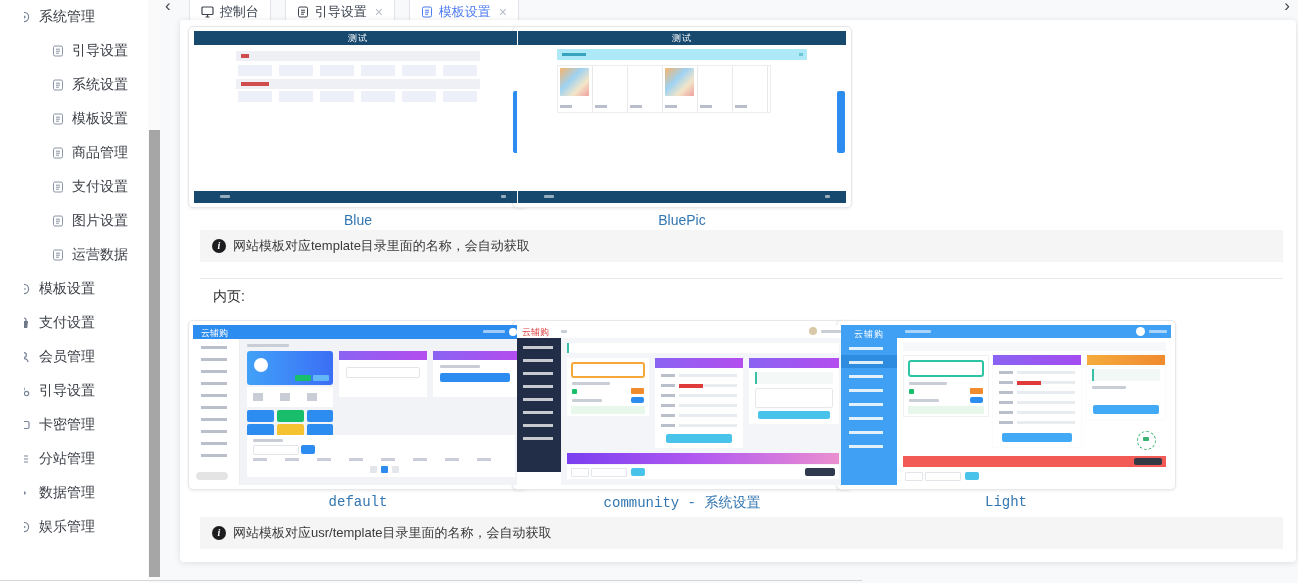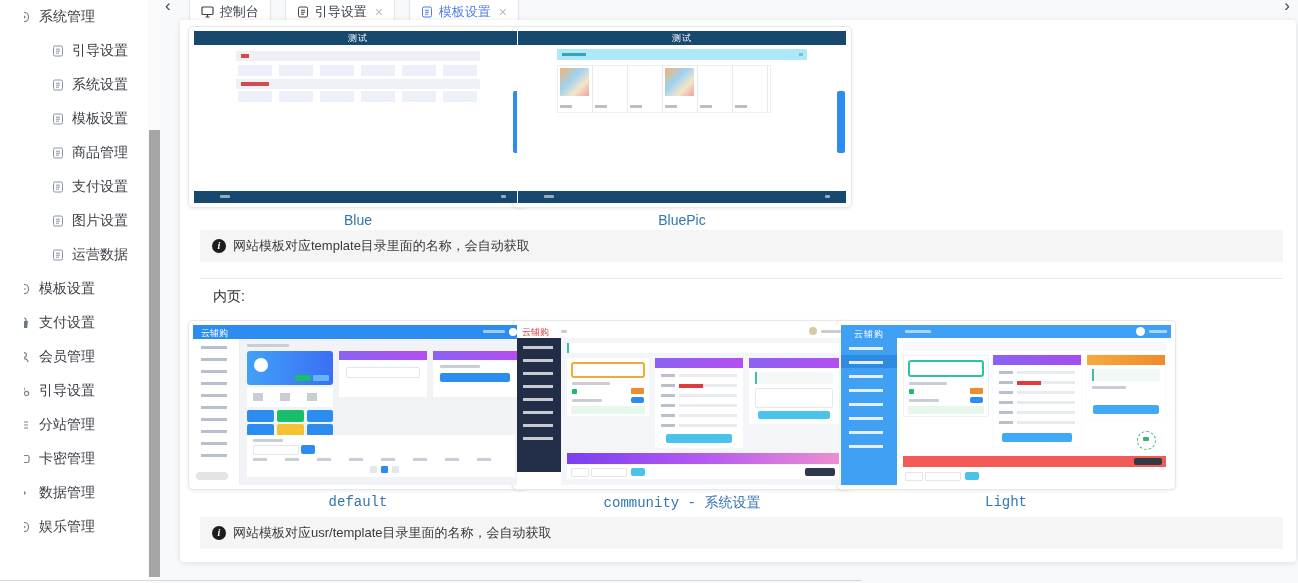--- a/index.html
+++ b/index.html
@@ -145,29 +145,29 @@
   </div>
   <div class="sitem">
     <svg class="gicon" width="14" height="14" viewBox="0 0 14 14">
         <circle cx="5" cy="5" r="2.2" fill="none" stroke="#7a8699" stroke-width="1.2"></circle>
         <circle cx="9.5" cy="9.5" r="2.2" fill="none" stroke="#7a8699" stroke-width="1.2"></circle>
       </svg>
     <span class="txt">引导设置</span>
   </div>
   <div class="sitem">
     <svg class="gicon" width="14" height="14" viewBox="0 0 14 14">
+        <rect x="2" y="3.5" width="10" height="7" rx="1.5" fill="none" stroke="#7a8699" stroke-width="1.2"></rect>
+      </svg>
+    <span class="txt">卡密管理</span>
+  </div>
+  <div class="sitem">
+    <svg class="gicon" width="14" height="14" viewBox="0 0 14 14">
         <path d="M3 4h8M3 7h8M3 10h8" stroke="#7a8699" stroke-width="1.2"></path>
       </svg>
     <span class="txt">分站管理</span>
-  </div>
-  <div class="sitem">
-    <svg class="gicon" width="14" height="14" viewBox="0 0 14 14">
-        <rect x="2" y="3.5" width="10" height="7" rx="1.5" fill="none" stroke="#7a8699" stroke-width="1.2"></rect>
-      </svg>
-    <span class="txt">卡密管理</span>
   </div>
   <div class="sitem">
     <svg class="gicon" width="14" height="14" viewBox="0 0 14 14">
         <circle cx="7" cy="7" r="1.8" fill="#7a8699"></circle>
       </svg>
     <span class="txt">数据管理</span>
   </div>
   <div class="sitem">
     <svg class="gicon" width="14" height="14" viewBox="0 0 14 14">
         <circle cx="7" cy="7" r="4.6" fill="none" stroke="#7a8699" stroke-width="1.2"></circle>

